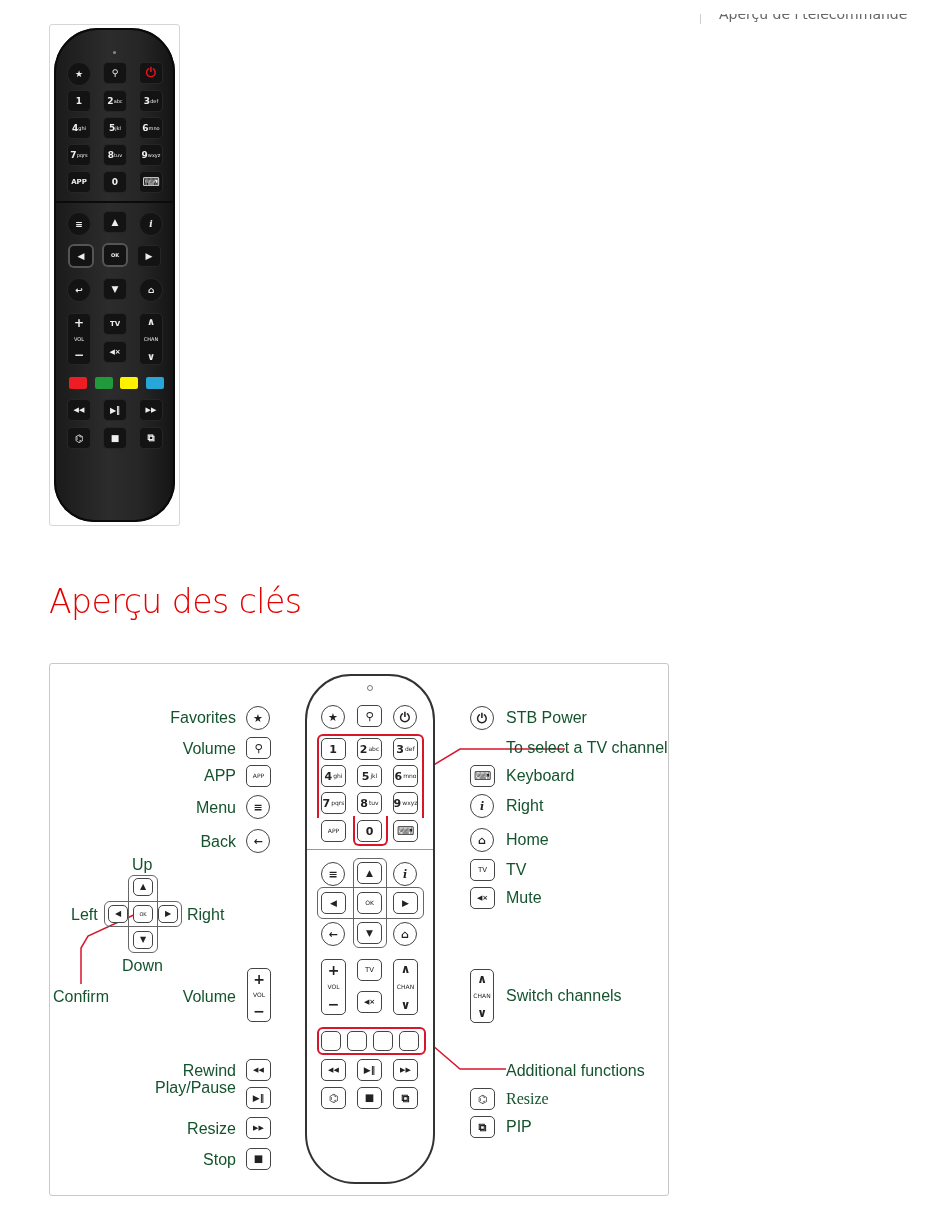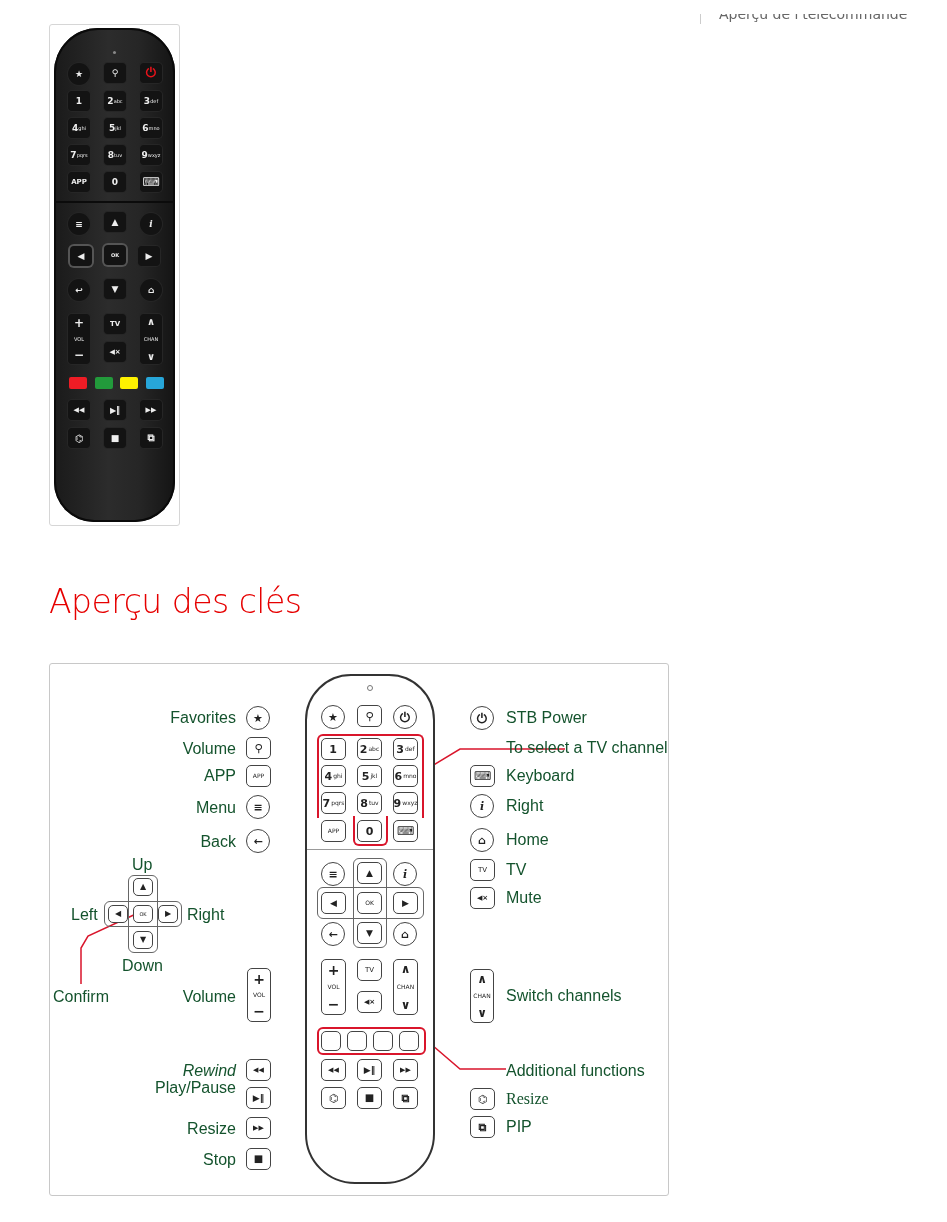--- a/index.html
+++ b/index.html
@@ -240,21 +240,21 @@
   <div class="lbl" style="left:72px;top:292px;">Down</div>
   <div class="lbl" style="left:3px;top:323px;">Confirm</div>
 
   <div class="lbl r" style="right:432px;top:323px;">Volume</div>
   <div class="ico tall" style="left:197px;top:304px;width:24px;">
     <span style="font-size:14px;">+</span>
     <small>VOL</small>
     <span style="font-size:14px;">−</span>
   </div>
 
-  <div class="lbl r" style="right:432px;top:397px;font-style:italic;">Rewind</div>
+  <div class="lbl r" style="right:432px;top:397px;">Rewind</div>
   <div class="ico" style="left:196px;top:395px;font-size:7px;">
       <span>◀◀</span>
     </div>
 
   <div class="lbl r" style="right:432px;top:414px;">Play/Pause</div>
   <div class="ico" style="left:196px;top:423px;font-size:9px;">
       <span>▶‖</span>
     </div>
 
   <div class="lbl r" style="right:432px;top:455px;">Resize</div>

